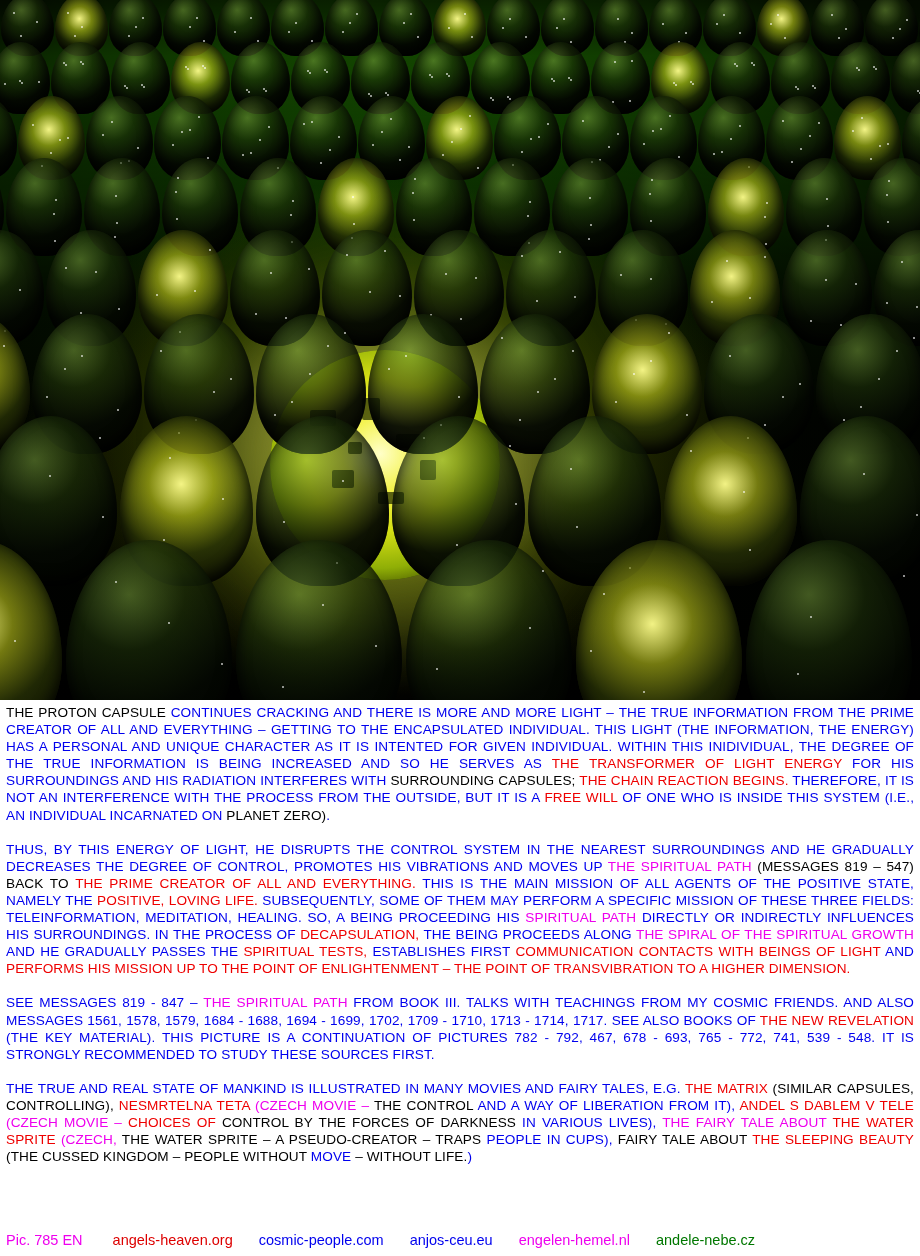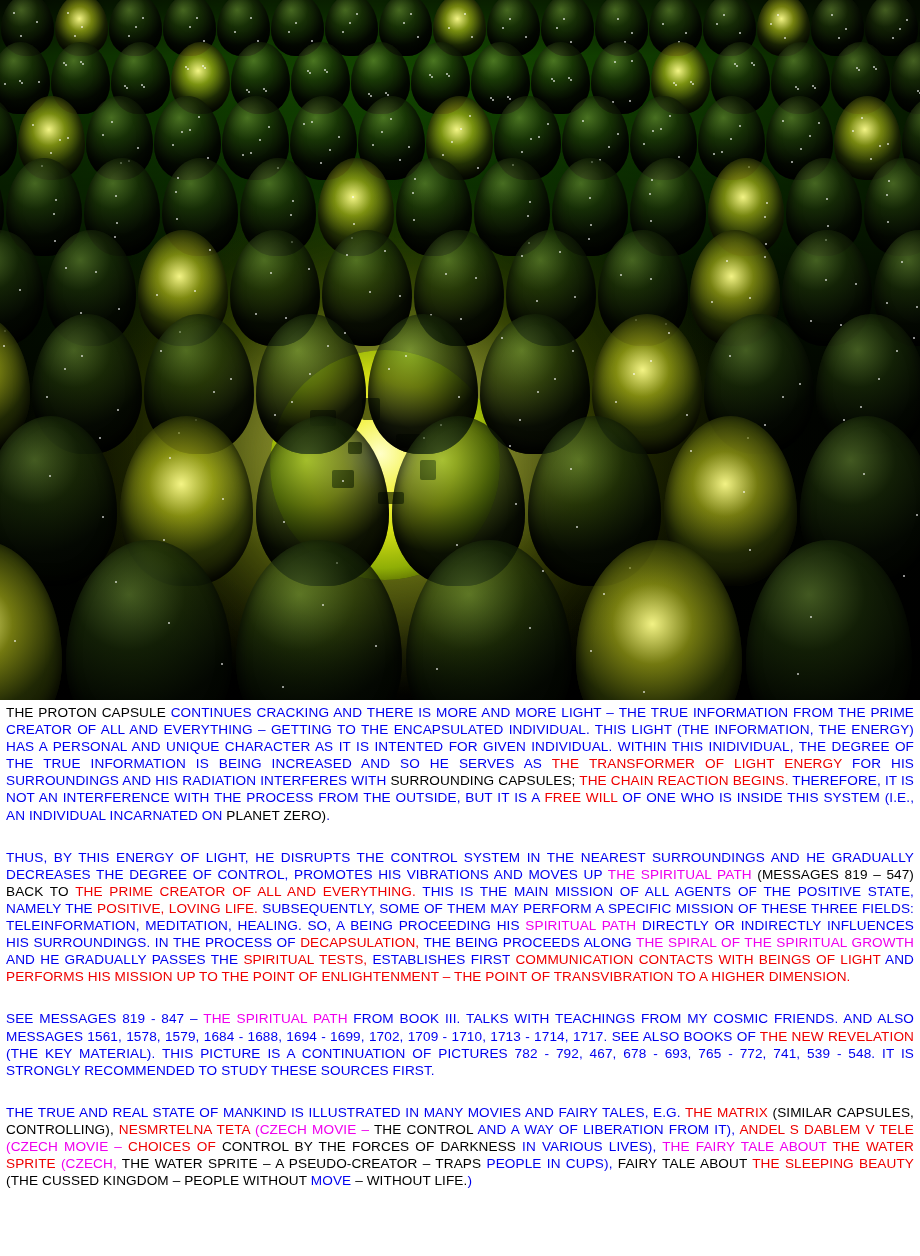--- a/index.html
+++ b/index.html
@@ -89,21 +89,21 @@
   }
   .para {
     margin: 0 4px 0 4px;
     padding: 0 2px;
     font-size: 13.6px;
     line-height: 17.1px;
     text-align: justify;
     color: #000000;
     letter-spacing: 0.1px;
   }
-  .para + .para { margin-top: 25px; }
+  .para + .para { margin-top: 17px; }
   .p1 { margin-top: 4px; }
 
   .blue { color: #0000ee; }
   .red { color: #ee0000; }
   .magenta { color: #ee00ee; }
   .black { color: #000000; }
 
   .footer {
     position: absolute;
     left: 0;
@@ -662,15 +662,19 @@
     </div>
     <div class="vignette"></div>
   </div>
 
   <div class="text-area">
     <p class="para p1" id="paragraph-1"><span class="black">THE PROTON CAPSULE </span><span class="blue">CONTINUES CRACKING AND THERE IS MORE AND MORE LIGHT – THE TRUE INFORMATION FROM THE PRIME CREATOR OF ALL AND EVERYTHING – GETTING TO THE ENCAPSULATED INDIVIDUAL. THIS LIGHT (THE INFORMATION, THE ENERGY) HAS A PERSONAL AND UNIQUE CHARACTER AS IT IS INTENTED FOR GIVEN INDIVIDUAL. WITHIN THIS INIDIVIDUAL, THE DEGREE OF THE TRUE INFORMATION IS BEING INCREASED AND SO HE SERVES AS </span><span class="red">THE TRANSFORMER OF LIGHT ENERGY </span><span class="blue">FOR HIS SURROUNDINGS AND HIS RADIATION INTERFERES WITH</span><span class="black"> SURROUNDING CAPSULES; </span><span class="red">THE CHAIN REACTION BEGINS.</span><span class="blue"> THEREFORE, IT IS NOT AN INTERFERENCE WITH THE PROCESS FROM THE OUTSIDE, BUT IT IS A </span><span class="red">FREE WILL </span><span class="blue">OF ONE WHO IS INSIDE THIS SYSTEM (I.E., AN INDIVIDUAL INCARNATED ON </span><span class="black">PLANET ZERO)</span><span class="blue">.</span></p>
     <p class="para" id="paragraph-2"><span class="blue">THUS, BY THIS ENERGY OF LIGHT, HE DISRUPTS THE CONTROL SYSTEM IN THE NEAREST SURROUNDINGS AND HE GRADUALLY DECREASES THE DEGREE OF CONTROL, PROMOTES HIS VIBRATIONS AND MOVES UP </span><span class="magenta">THE SPIRITUAL PATH </span><span class="black">(MESSAGES 819 – 547) BACK TO </span><span class="red">THE PRIME CREATOR OF ALL AND EVERYTHING.</span><span class="blue"> THIS IS THE MAIN MISSION OF ALL AGENTS OF THE POSITIVE STATE, NAMELY THE </span><span class="red">POSITIVE, LOVING LIFE.</span><span class="blue"> SUBSEQUENTLY, SOME OF THEM MAY PERFORM A SPECIFIC MISSION OF THESE THREE FIELDS: TELEINFORMATION, MEDITATION, HEALING. SO, A BEING PROCEEDING HIS </span><span class="magenta">SPIRITUAL PATH </span><span class="blue">DIRECTLY OR INDIRECTLY INFLUENCES HIS SURROUNDINGS. IN THE PROCESS OF </span><span class="red">DECAPSULATION,</span><span class="blue"> THE BEING PROCEEDS ALONG </span><span class="magenta">THE SPIRAL OF THE SPIRITUAL GROWTH </span><span class="blue">AND HE GRADUALLY PASSES THE </span><span class="red">SPIRITUAL TESTS,</span><span class="blue"> ESTABLISHES FIRST </span><span class="red">COMMUNICATION CONTACTS WITH BEINGS OF LIGHT </span><span class="blue">AND </span><span class="red">PERFORMS HIS MISSION UP TO THE POINT OF ENLIGHTENMENT – THE POINT OF TRANSVIBRATION TO A HIGHER DIMENSION.</span></p>
     <p class="para" id="paragraph-3"><span class="blue">SEE MESSAGES 819 - 847 – </span><span class="magenta">THE SPIRITUAL PATH </span><span class="blue">FROM BOOK III. TALKS WITH TEACHINGS FROM MY COSMIC FRIENDS. AND ALSO MESSAGES 1561, 1578, 1579, 1684 - 1688, 1694 - 1699, 1702, 1709 - 1710, 1713 - 1714, 1717. SEE ALSO BOOKS OF </span><span class="red">THE NEW REVELATION </span><span class="blue">(THE KEY MATERIAL). THIS PICTURE IS A CONTINUATION OF PICTURES 782 - 792, 467, 678 - 693, 765 - 772, 741, 539 - 548. IT IS STRONGLY RECOMMENDED TO STUDY THESE SOURCES FIRST.</span></p>
     <p class="para" id="paragraph-4"><span class="blue">THE TRUE AND REAL STATE OF MANKIND IS ILLUSTRATED IN MANY MOVIES AND FAIRY TALES, E.G. </span><span class="red">THE MATRIX </span><span class="black">(SIMILAR CAPSULES, CONTROLLING), </span><span class="red">NESMRTELNA TETA </span><span class="magenta">(CZECH MOVIE – </span><span class="black">THE CONTROL </span><span class="blue">AND A WAY OF LIBERATION FROM IT), </span><span class="red">ANDEL S DABLEM V TELE </span><span class="magenta">(CZECH MOVIE – </span><span class="red">CHOICES OF </span><span class="black">CONTROL BY THE FORCES OF DARKNESS </span><span class="blue">IN VARIOUS LIVES), </span><span class="magenta">THE FAIRY TALE ABOUT </span><span class="red">THE WATER SPRITE </span><span class="magenta">(CZECH, </span><span class="black">THE WATER SPRITE – A PSEUDO-CREATOR – TRAPS </span><span class="blue">PEOPLE IN CUPS), </span><span class="black">FAIRY TALE ABOUT </span><span class="red">THE SLEEPING BEAUTY </span><span class="black">(THE CUSSED KINGDOM – PEOPLE WITHOUT </span><span class="blue">MOVE </span><span class="black">– WITHOUT LIFE.</span><span class="blue">)</span></p>
 
+    <div class="footer">
+      <span class="pic">Pic. 785 EN</span>
+      <span id="footer-links"><span class="link l-red">angels-heaven.org</span><span class="link l-blue">cosmic-people.com</span><span class="link l-blue">anjos-ceu.eu</span><span class="link l-magenta">engelen-hemel.nl</span><span class="link l-green">andele-nebe.cz</span></span>
+    </div>
   </div>
 
 </div>
 
 </body></html>

